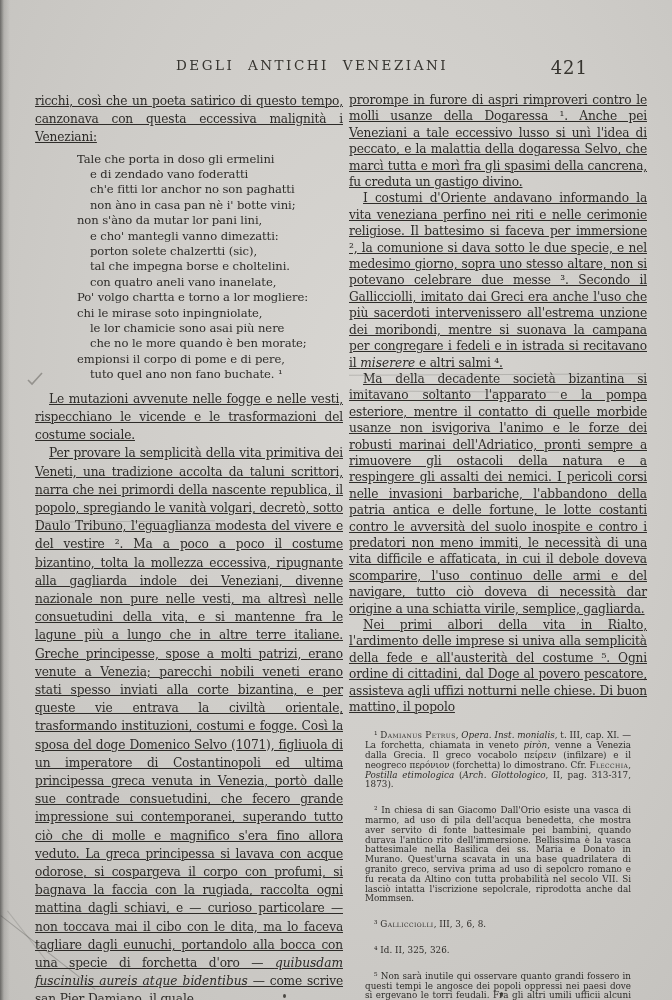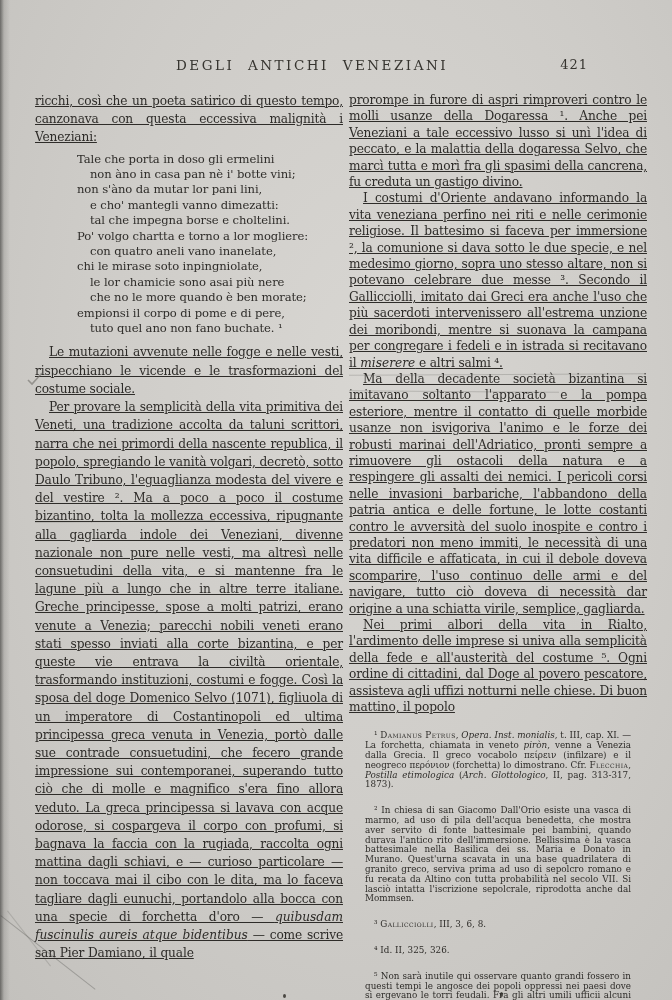--- a/index.html
+++ b/index.html
@@ -11,21 +11,21 @@
   }
   .edge-left{position:absolute;left:0;top:0;width:10px;height:100%;
     background:linear-gradient(90deg, rgba(30,30,28,.55) 0, rgba(30,30,28,.12) 4px, rgba(30,30,28,0) 10px);}
   .crease{position:absolute;left:-12px;top:952px;width:120px;height:1px;
     background:rgba(60,60,55,.30);transform:rotate(38deg);}
   .crease2{position:absolute;left:-6px;top:938px;width:70px;height:1px;
     background:rgba(60,60,55,.18);transform:rotate(52deg);}
   .speck{position:absolute;background:#4a4843;border-radius:50%;}
   .header{position:absolute;top:57px;left:0;width:624px;text-align:center;
     font-size:13.5px;letter-spacing:2.5px;word-spacing:7px;color:#36342f;}
-  .pagenum{position:absolute;top:57px;right:84px;font-size:13px;letter-spacing:1px;color:#36342f;}
+  .pagenum{position:absolute;top:57px;right:84px;font-size:18px;letter-spacing:1px;color:#36342f;}
   .col{position:absolute;top:92px;text-align:justify;}
   .col-left{left:35px;width:308px;font-size:12.2px;line-height:18.2px;letter-spacing:-0.15px;}
   .col-right{left:349px;width:298px;font-size:12.2px;line-height:16.4px;letter-spacing:-0.15px;}
   .para{margin:0;text-decoration:underline;}
   .para.indent{text-indent:14px;}
   .poem{margin:5px 0 7px 42px;font-size:11.6px;line-height:15.4px;text-align:left;letter-spacing:-0.1px;}
   .poem-line.ind1{margin-left:13px;}
   .footnotes{margin-top:14px;font-size:8.8px;line-height:10px;letter-spacing:0;}
   .col-right .footnotes{margin-top:6px;line-height:9.8px;}
   .footnote{margin:16px;text-indent:9px;}
@@ -49,26 +49,29 @@
 
 <div class="header">DEGLI ANTICHI VENEZIANI</div>
 <div class="pagenum">421</div>
 
 <div class="col col-left">
   <div>
       <p class="para">ricchi, così che un poeta satirico di questo tempo, canzonava con questa eccessiva malignità i Veneziani:</p>
     </div>
   <div class="poem">
       <div class="poem-line ind0">Tale che porta in doso gli ermelini</div>
+      <div class="poem-line ind1">e di zendado vano foderatti</div>
+      <div class="poem-line ind1">ch'e fitti lor anchor no son paghatti</div>
       <div class="poem-line ind1">non àno in casa pan nè i' botte vini;</div>
       <div class="poem-line ind0">non s'àno da mutar lor pani lini,</div>
       <div class="poem-line ind1">e cho' mantegli vanno dimezatti:</div>
+      <div class="poem-line ind1">porton solete chalzertti (sic),</div>
       <div class="poem-line ind1">tal che impegna borse e choltelini.</div>
+      <div class="poem-line ind1">con quatro aneli vano inanelate,</div>
       <div class="poem-line ind0">Po' volgo chartta e torno a lor mogliere:</div>
-      <div class="poem-line ind1">con quatro aneli vano inanelate,</div>
       <div class="poem-line ind0">chi le mirase soto inpingniolate,</div>
       <div class="poem-line ind1">le lor chamicie sono asai più nere</div>
       <div class="poem-line ind1">che no le more quando è ben morate;</div>
       <div class="poem-line ind0">empionsi il corpo di pome e di pere,</div>
       <div class="poem-line ind1">tuto quel ano non fano buchate. ¹</div>
     </div>
   <div>
       <p class="para indent">Le mutazioni avvenute nelle fogge e nelle vesti, rispecchiano le vicende e le trasformazioni del costume sociale.</p>
       <p class="para indent">Per provare la semplicità della vita primitiva dei Veneti, una tradizione accolta da taluni scrittori, narra che nei primordi della nascente republica, il popolo, spregiando le vanità volgari, decretò, sotto Daulo Tribuno, l'eguaglianza modesta del vivere e del vestire ². Ma a poco a poco il costume bizantino, tolta la mollezza eccessiva, ripugnante alla gagliarda indole dei Veneziani, divenne nazionale non pure nelle vesti, ma altresì nelle consuetudini della vita, e si mantenne fra le lagune più a lungo che in altre terre italiane. Greche principesse, spose a molti patrizi, erano venute a Venezia; parecchi nobili veneti erano stati spesso inviati alla corte bizantina, e per queste vie entrava la civiltà orientale, trasformando instituzioni, costumi e fogge. Così la sposa del doge Domenico Selvo (1071), figliuola di un imperatore di Costantinopoli ed ultima principessa greca venuta in Venezia, portò dalle sue contrade consuetudini, che fecero grande impressione sui contemporanei, superando tutto ciò che di molle e magnifico s'era fino allora veduto. La greca principessa si lavava con acque odorose, si cospargeva il corpo con profumi, si bagnava la faccia con la rugiada, raccolta ogni mattina dagli schiavi, e — curioso particolare — non toccava mai il cibo con le dita, ma lo faceva tagliare dagli eunuchi, portandolo alla bocca con una specie di forchetta d'oro — <i>quibusdam fuscinulis aureis atque bidentibus</i> — come scrive san Pier Damiano, il quale</p>
     </div>

